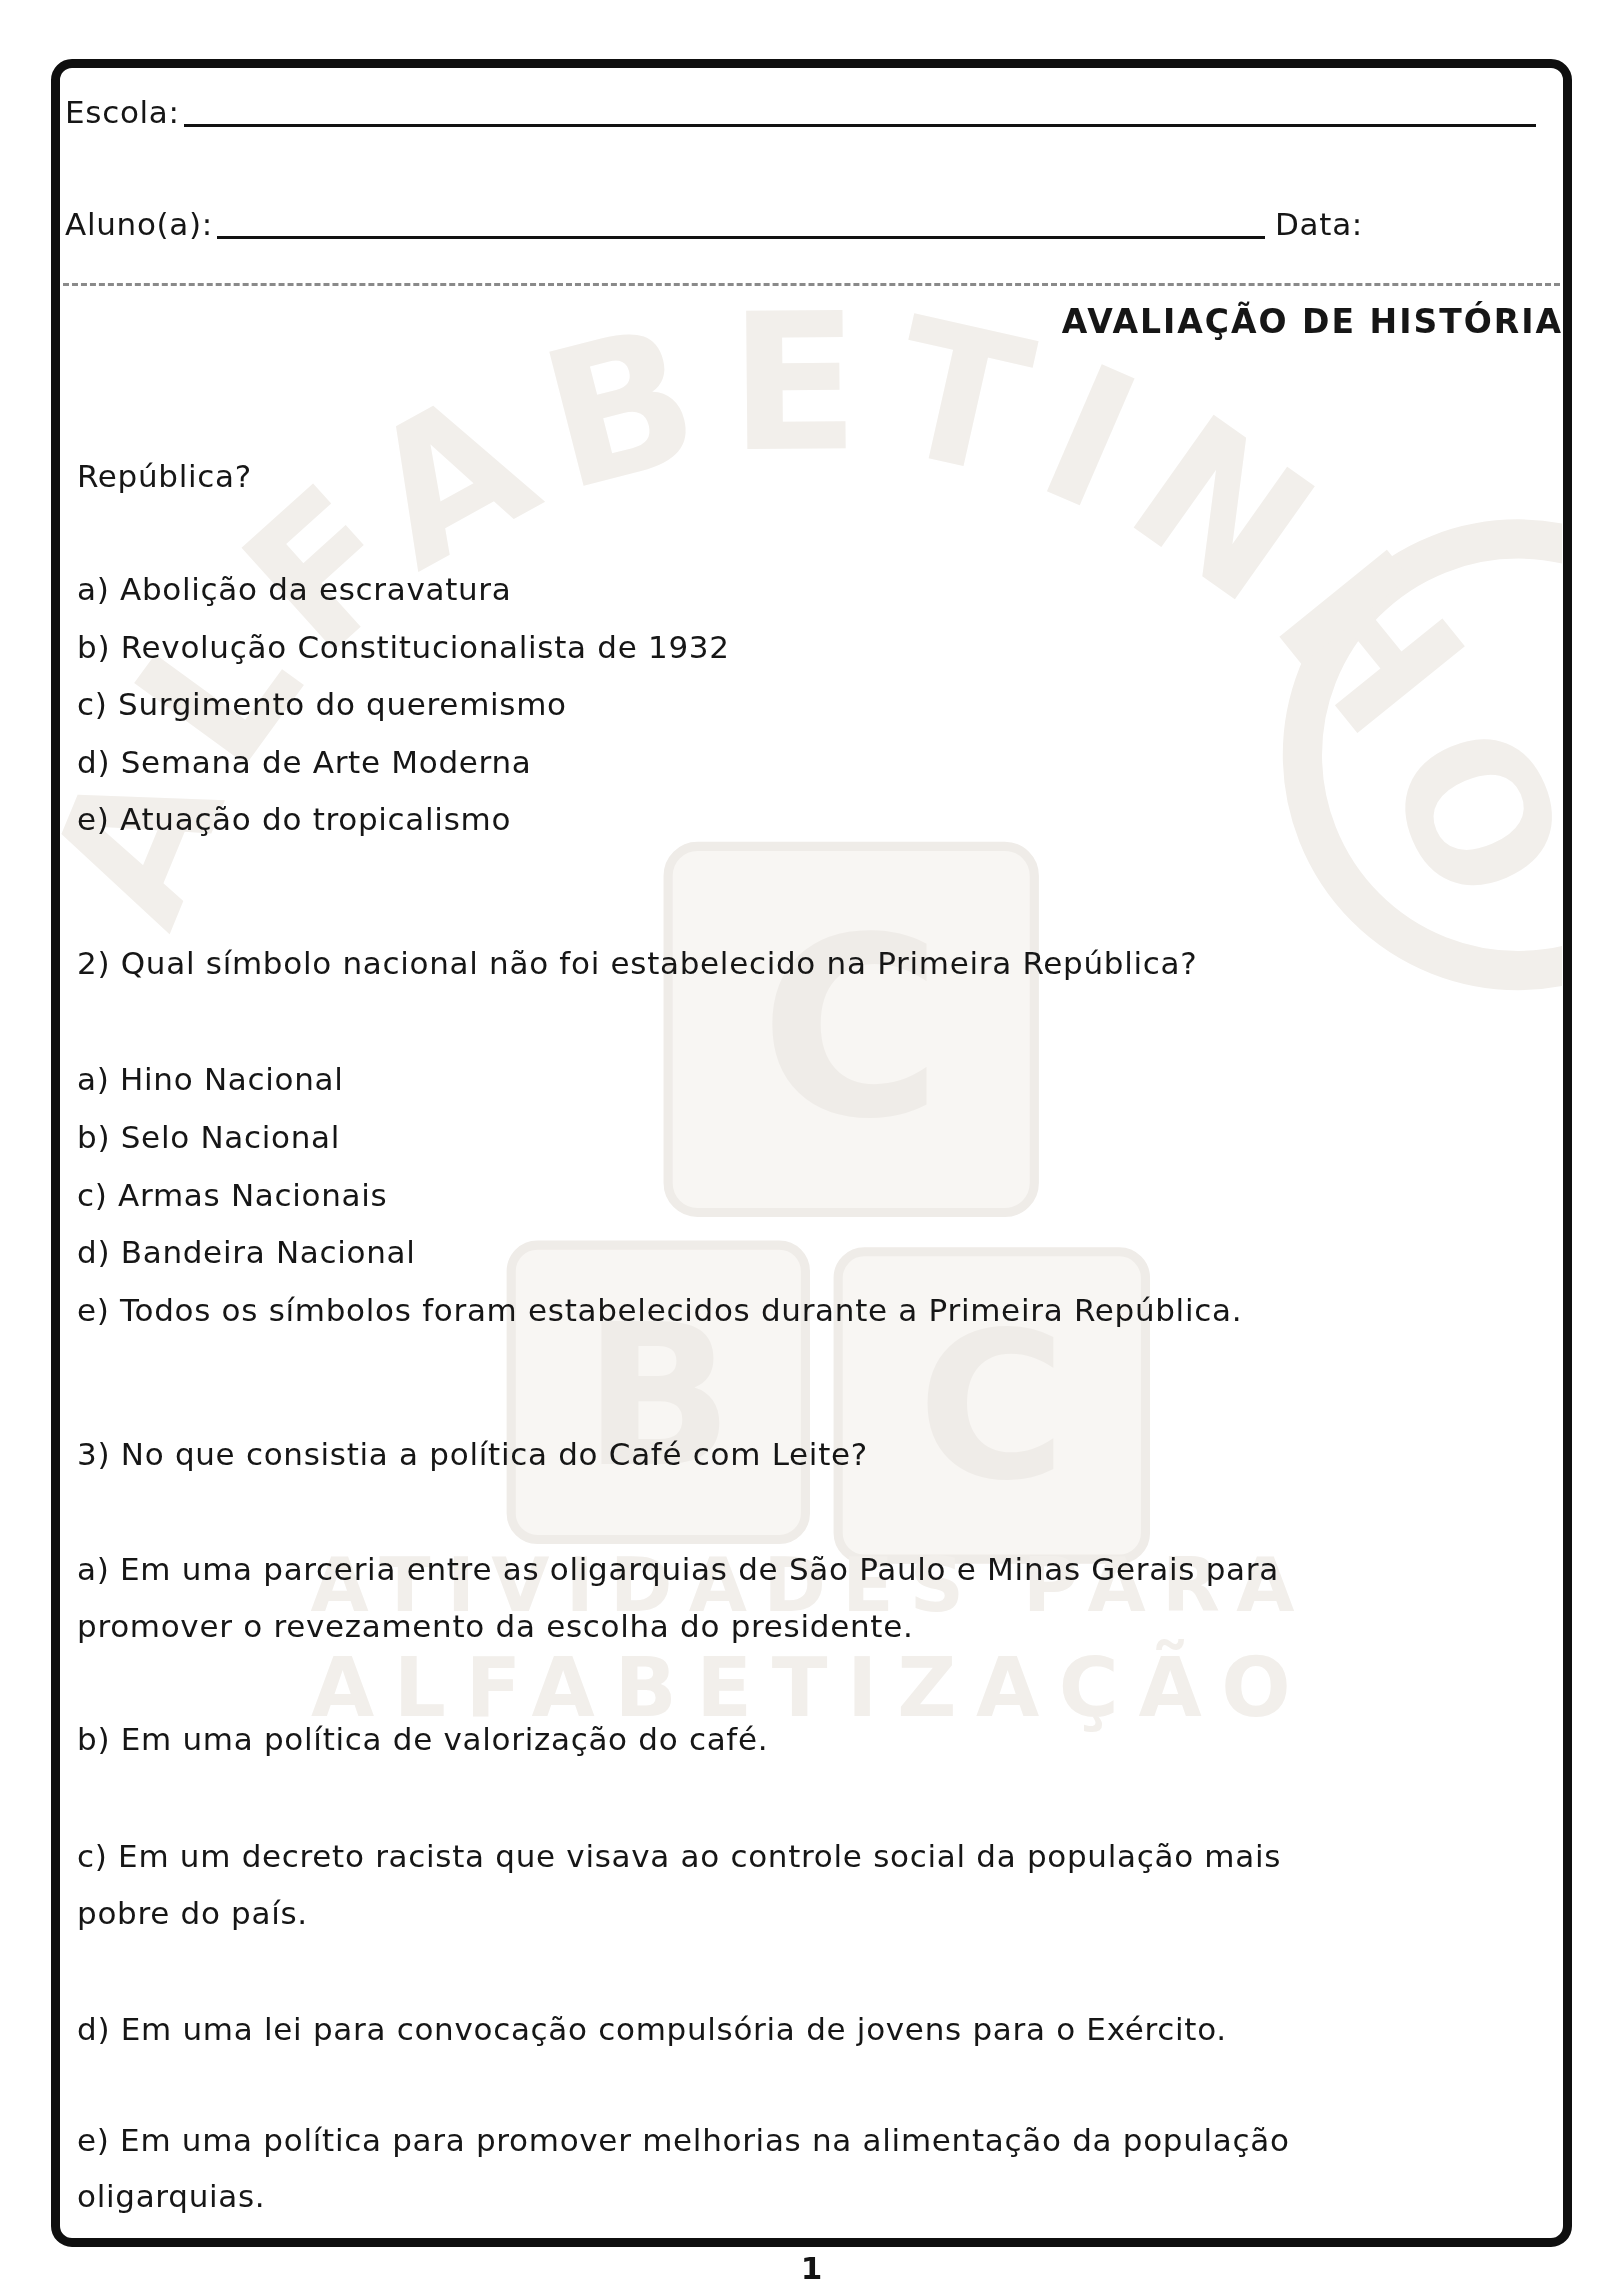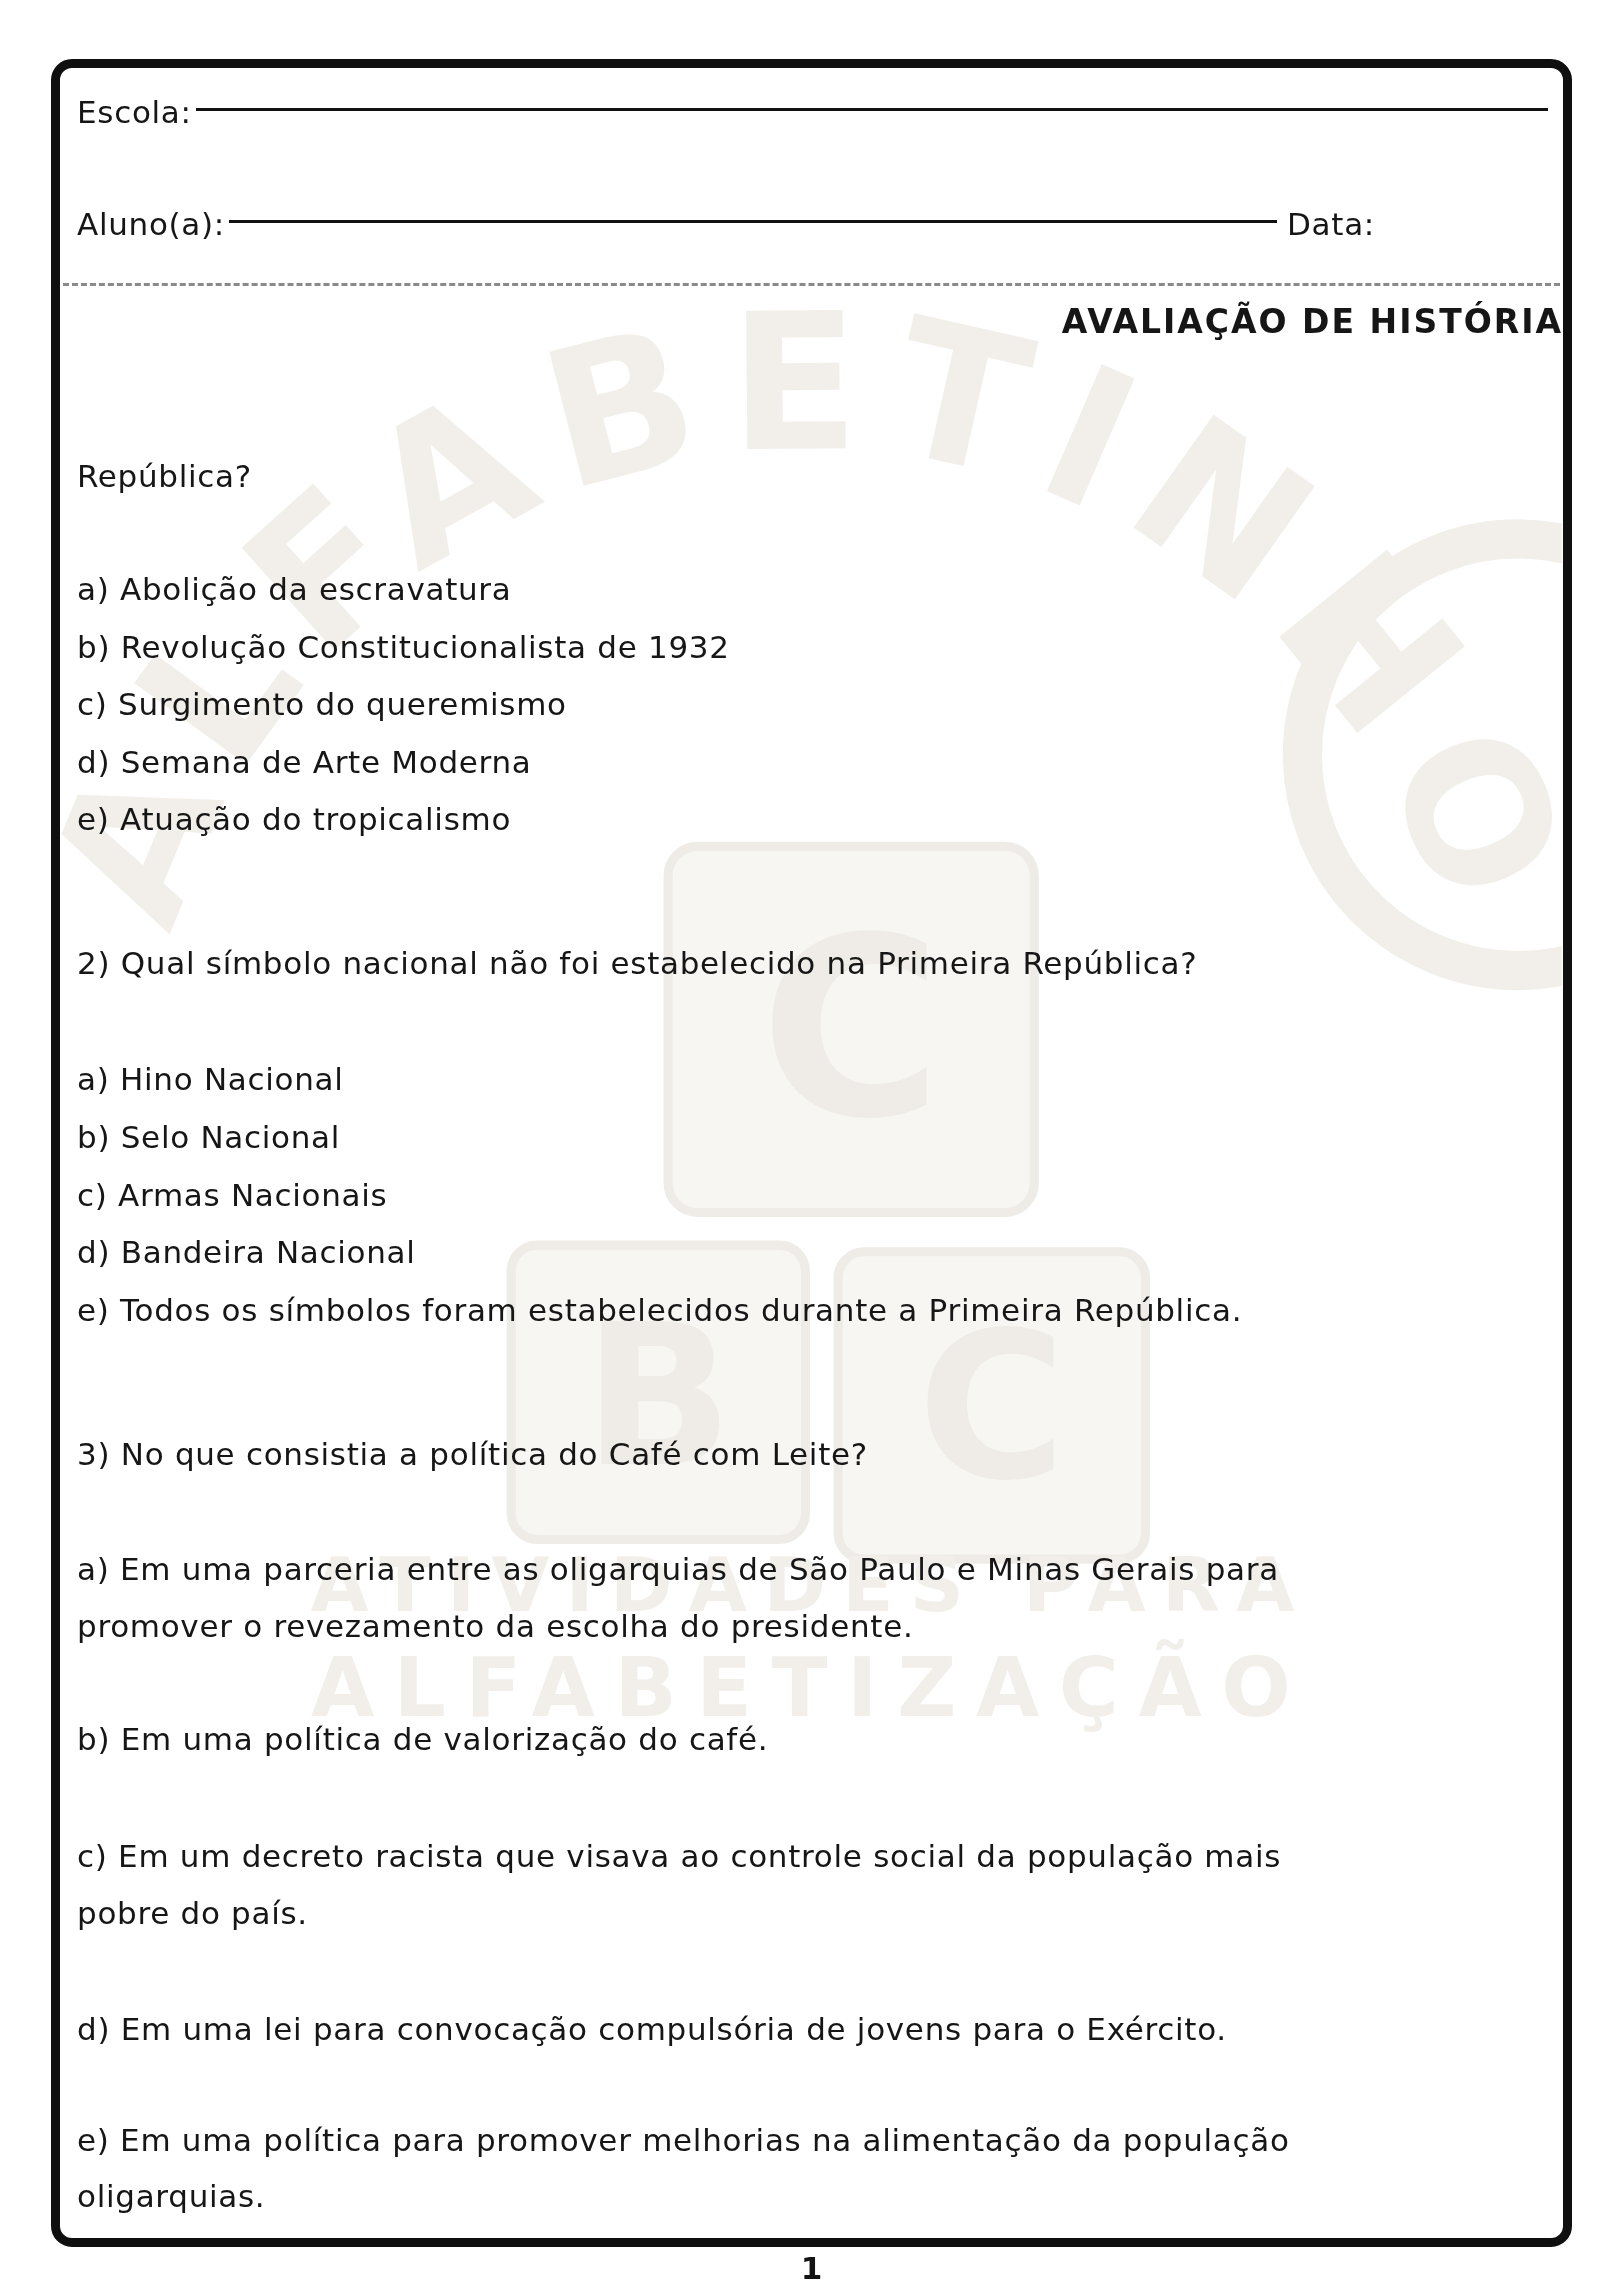--- a/index.html
+++ b/index.html
@@ -31,24 +31,24 @@
     left: 0;
     top: 0;
     z-index: 0;
     pointer-events: none;
   }
 
   .content-layer { position: relative; z-index: 1; width: 100%; height: 100%; }
 
   .hdr-row {
     position: absolute;
-    left: 17px;
+    left: 5px;
     height: 41px;
     display: flex;
-    align-items: center;
+    align-items: flex-end;
     font-size: 31px;
     line-height: 41px;
     letter-spacing: 0.7px;
     white-space: nowrap;
   }
   .hdr-label { flex: 0 0 auto; }
   .fill-line {
     flex: 1 1 auto;
     border-bottom: 3.3px solid #121212;
     margin-bottom: 5.9px;

